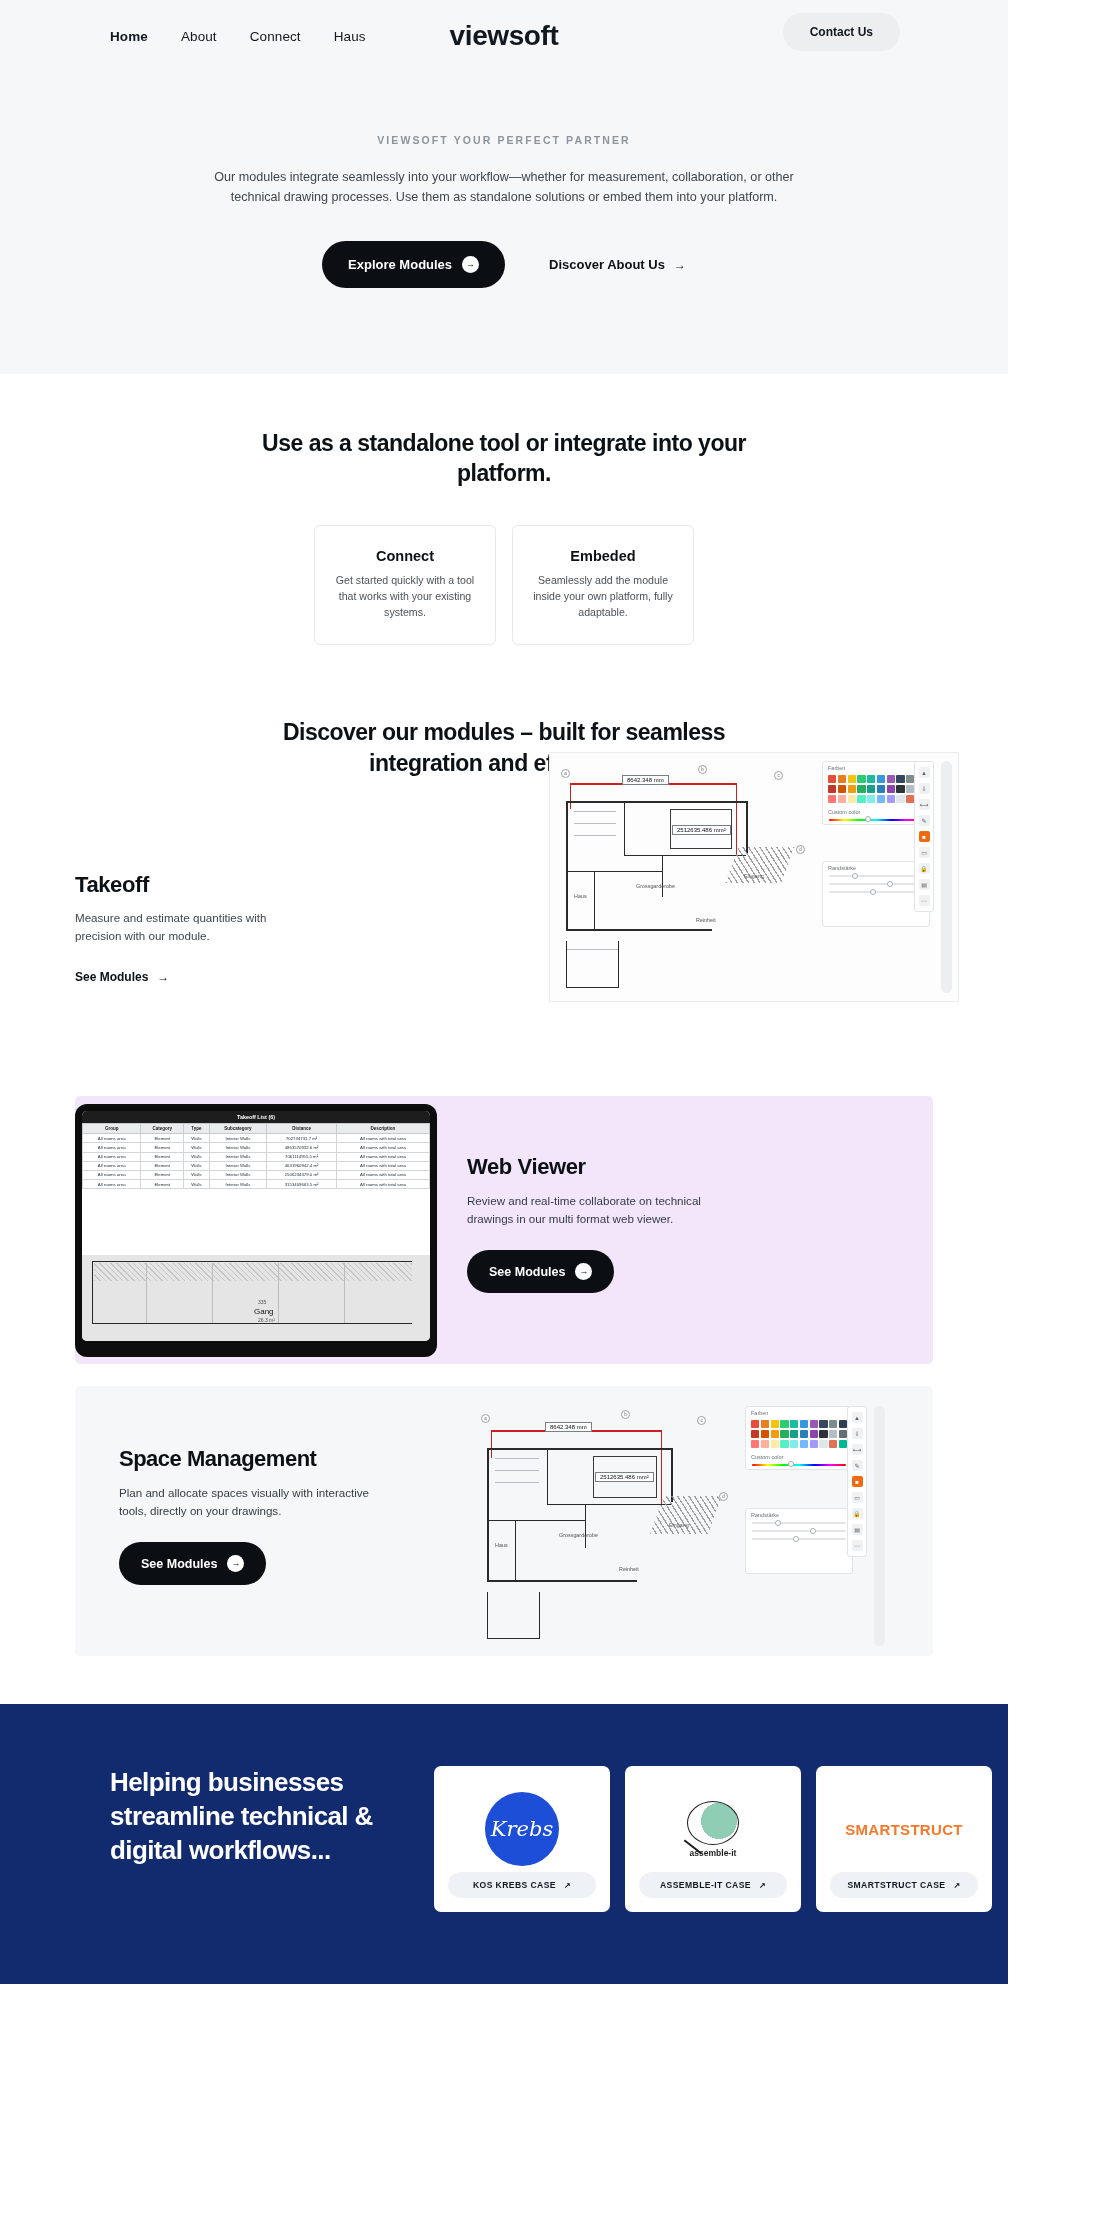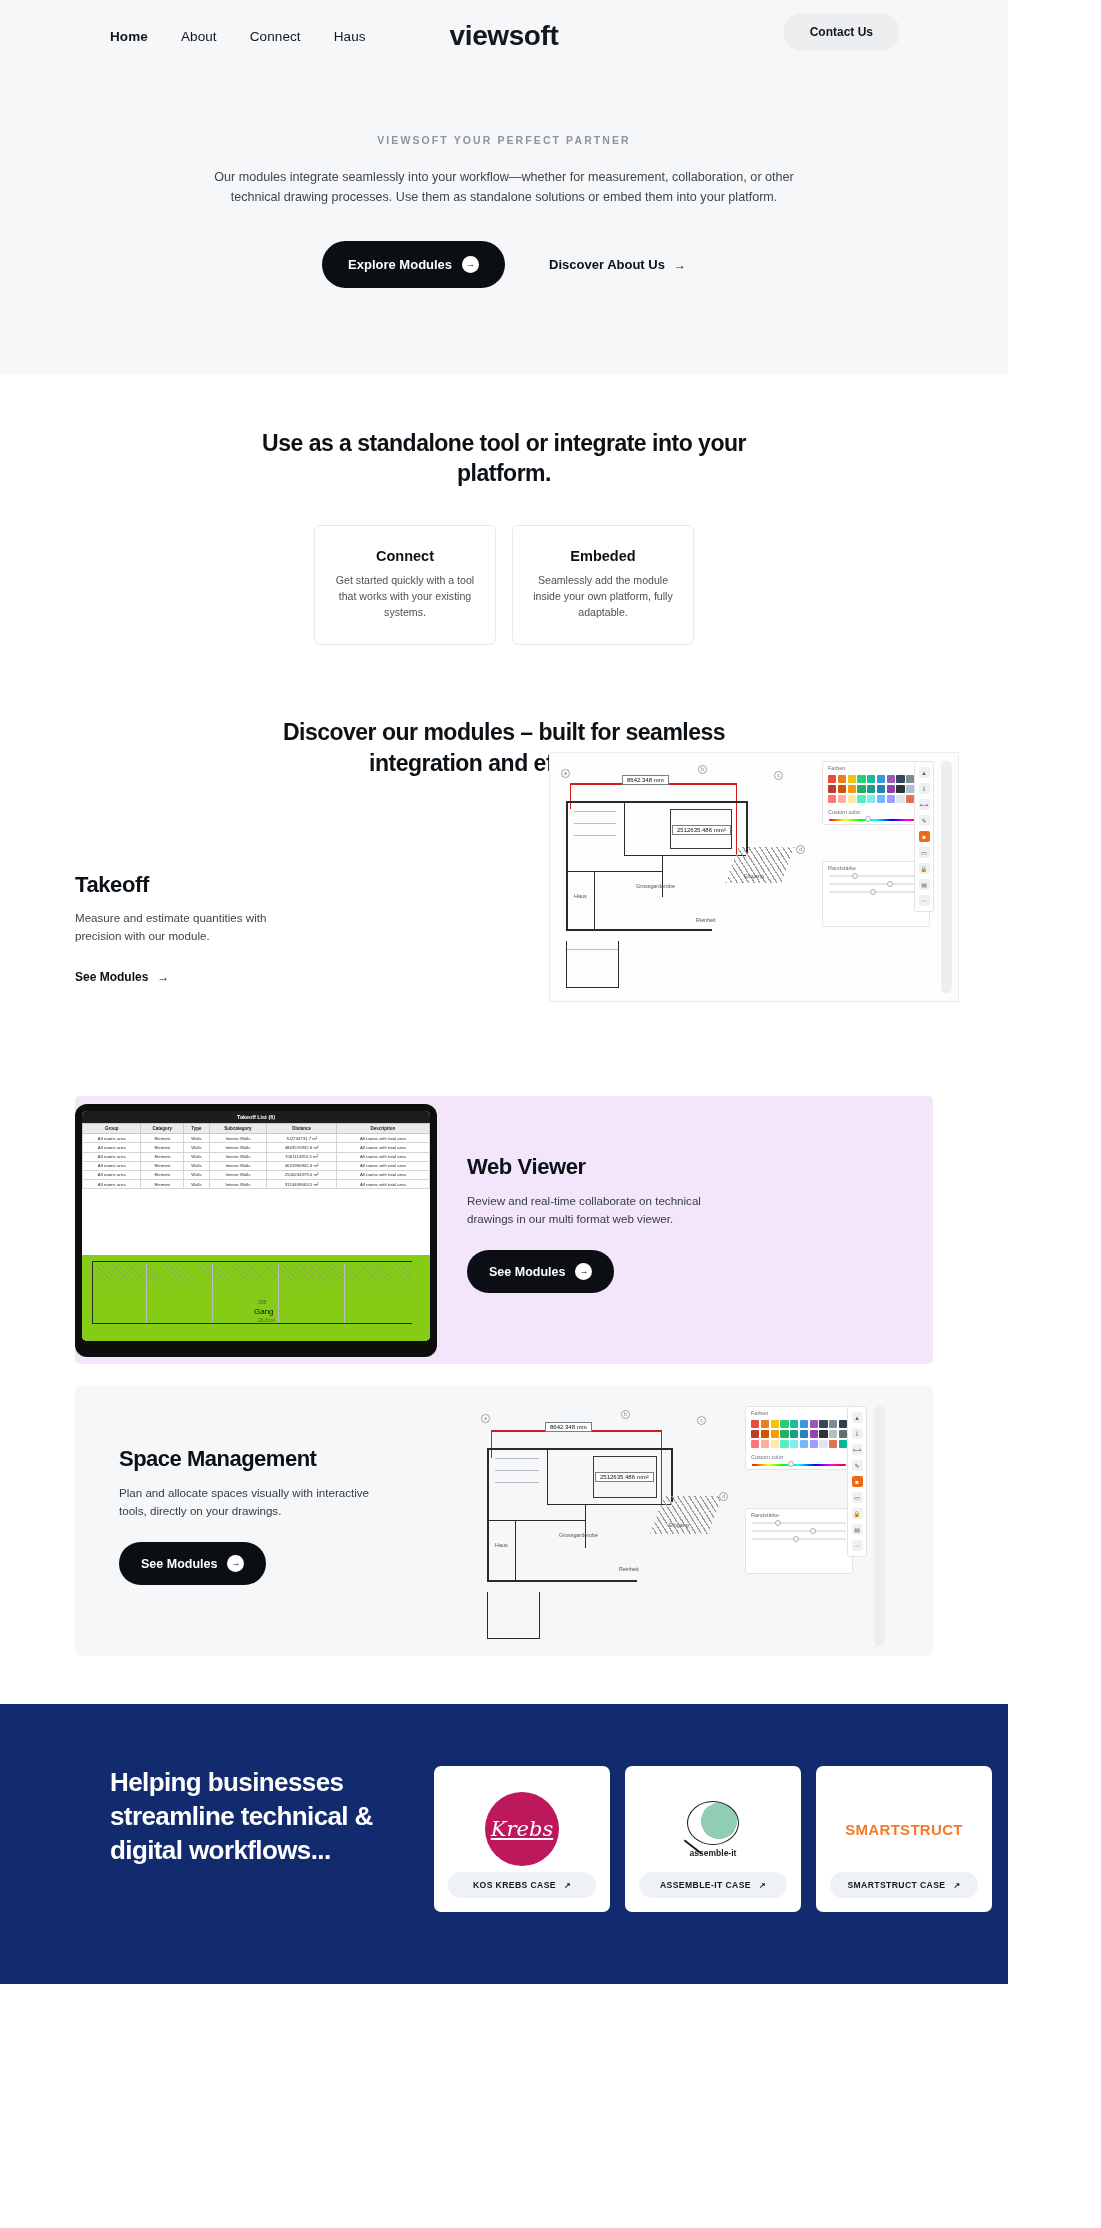--- a/index.html
+++ b/index.html
@@ -305,21 +305,21 @@
     font-size: 5.4px; text-align: center; padding: 3px 0; font-weight: 700;
   }
   .tk-table th {
     background: #e9ebed; border: .5px solid #c6cacd; padding: 2px 1px;
     font-size: 4.5px; color: #1a1a1a;
   }
   .tk-table td {
     border: .5px solid #d2d6d9; padding: 1.6px 1px; color: #26303a;
     font-size: 4.3px; text-align: center;
   }
-  .tk-plan { position: absolute; left: 0; right: 0; bottom: 0; height: 86px; background: #84cc16; }
+  .tk-plan { position: absolute; left: 0; right: 0; bottom: 0; height: 86px; background: #e5e5e5; }
   .band-text { margin-left: 392px; padding-top: 58px; }
   .band-text h2 { font-size: 22px; font-weight: 700; letter-spacing: -0.4px; }
   .band-text p { margin-top: 12px; font-size: 11.6px; line-height: 1.55; color: #343c44; max-width: 260px; }
   .btn-dark-sm {
     margin-top: 22px;
     background: #0b0f14; color: #fff;
     border-radius: 30px; padding: 13px 22px;
     font-size: 12.5px; font-weight: 700;
     display: inline-flex; align-items: center; gap: 10px;
     border: none; cursor: pointer;
@@ -382,27 +382,26 @@
     display: flex;
     align-items: center;
     justify-content: center;
     gap: 8px;
     border: none;
     cursor: pointer;
   }
   .case-btn .ic { font-size: 8px; }
   .krebs-seal {
     width: 74px; height: 74px; border-radius: 50%;
-    background: #be185d;
+    background: #1d4ed8;
     color: #fff;
     display: flex; align-items: center; justify-content: center;
     font-family: "DejaVu Serif", serif;
     font-style: italic;
     font-size: 21px;
-    text-decoration: underline;
   }
   .assemble-logo { text-align: center; }
   .assemble-mark {
     width: 52px; height: 44px; margin: 0 auto 3px;
     border: 1.5px solid #1d1d1d;
     border-radius: 50% 50% 50% 50%;
     position: relative;
     background:
       radial-gradient(circle at 62% 45%, #8fcdb4 0 18px, transparent 18px);
   }

